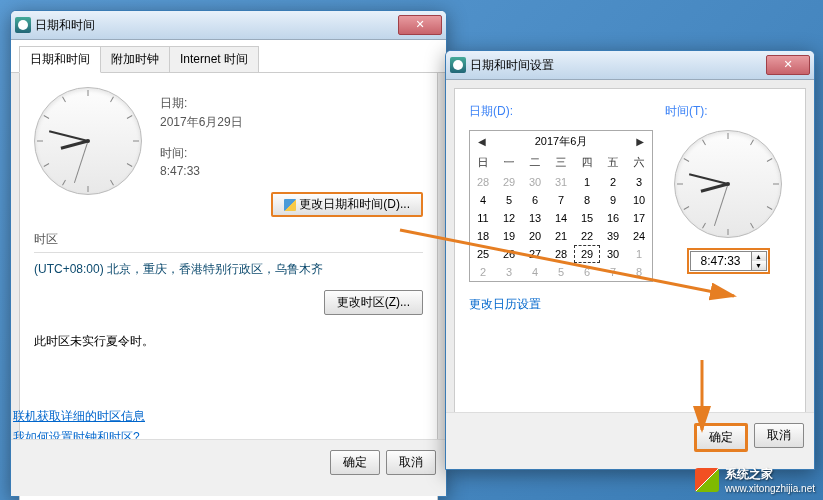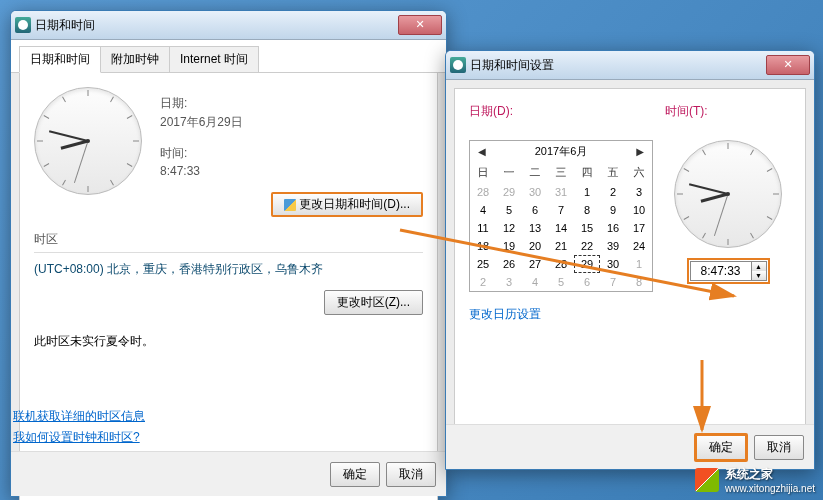--- a/index.html
+++ b/index.html
@@ -30,26 +30,26 @@
 .btn{padding:3px 12px;border:1px solid #888;background:linear-gradient(to bottom,#fdfdfd,#e0e0e0);font-size:12px;cursor:pointer;font-family:inherit;border-radius:2px}
 .btn.highlighted{border:2px solid #e67e22;padding:2px 11px}
 .shield{display:inline-block;width:12px;height:12px;vertical-align:middle;margin-right:3px;background:linear-gradient(135deg,#4a9bd8 0%,#4a9bd8 50%,#f7c948 50%,#f7c948 100%);border-radius:1px}
 .section-label{color:#555;margin-bottom:2px;margin-top:14px}
 .hr{height:1px;background:#ddd;margin:4px 0 8px}
 .tzval{color:#0c4a6e;margin-bottom:12px}
 .right-btn{text-align:right;margin-top:6px}
 .footnote{margin-top:18px;color:#000}
 .links{position:absolute;bottom:46px;left:2px}
 .link{color:#0066cc;text-decoration:underline;cursor:pointer;display:block;margin-bottom:4px}
-.footer{position:absolute;bottom:0;left:0;right:0;height:36px;background:#f0f0f0;border-top:1px solid #ddd;display:flex;justify-content:flex-end;align-items:center;padding:4px 10px;gap:6px}
+.footer{position:absolute;bottom:0;left:0;right:0;height:36px;background:#f0f0f0;border-top:1px solid #ddd;display:flex;justify-content:flex-end;align-items:flex-start;padding:10px 10px;gap:6px}
 .settings .prompt{margin-bottom:12px;color:#000}
 .settings-row{display:flex;gap:12px;align-items:flex-start}
 .cal-col{flex:0 0 184px}
 .time-col{flex:1;text-align:center}
-.col-label{margin-bottom:20px;color:#be185d}
+.col-label{margin-bottom:10px;color:#3b82f6}
 .calendar{border:1px solid #aaa;background:#fff;font-size:11px}
 .cal-head{display:flex;align-items:center;justify-content:space-between;padding:3px 6px;background:#fff}
 .cal-nav{cursor:pointer;color:#333;font-size:10px;padding:2px}
 .cal-month{font-weight:normal}
 .cal-grid{display:grid;grid-template-columns:repeat(7,1fr);text-align:center}
 .cal-dow{padding:3px 0;font-weight:normal;color:#333}
 .cal-day{padding:3px 0;cursor:pointer;color:#000}
 .cal-day.other{color:#aaa}
 .cal-day.selected{border:1px dashed #333;padding:2px 0}
 .time-input-wrap{display:inline-flex;border:2px solid #e67e22;margin-top:10px;padding:1px}

